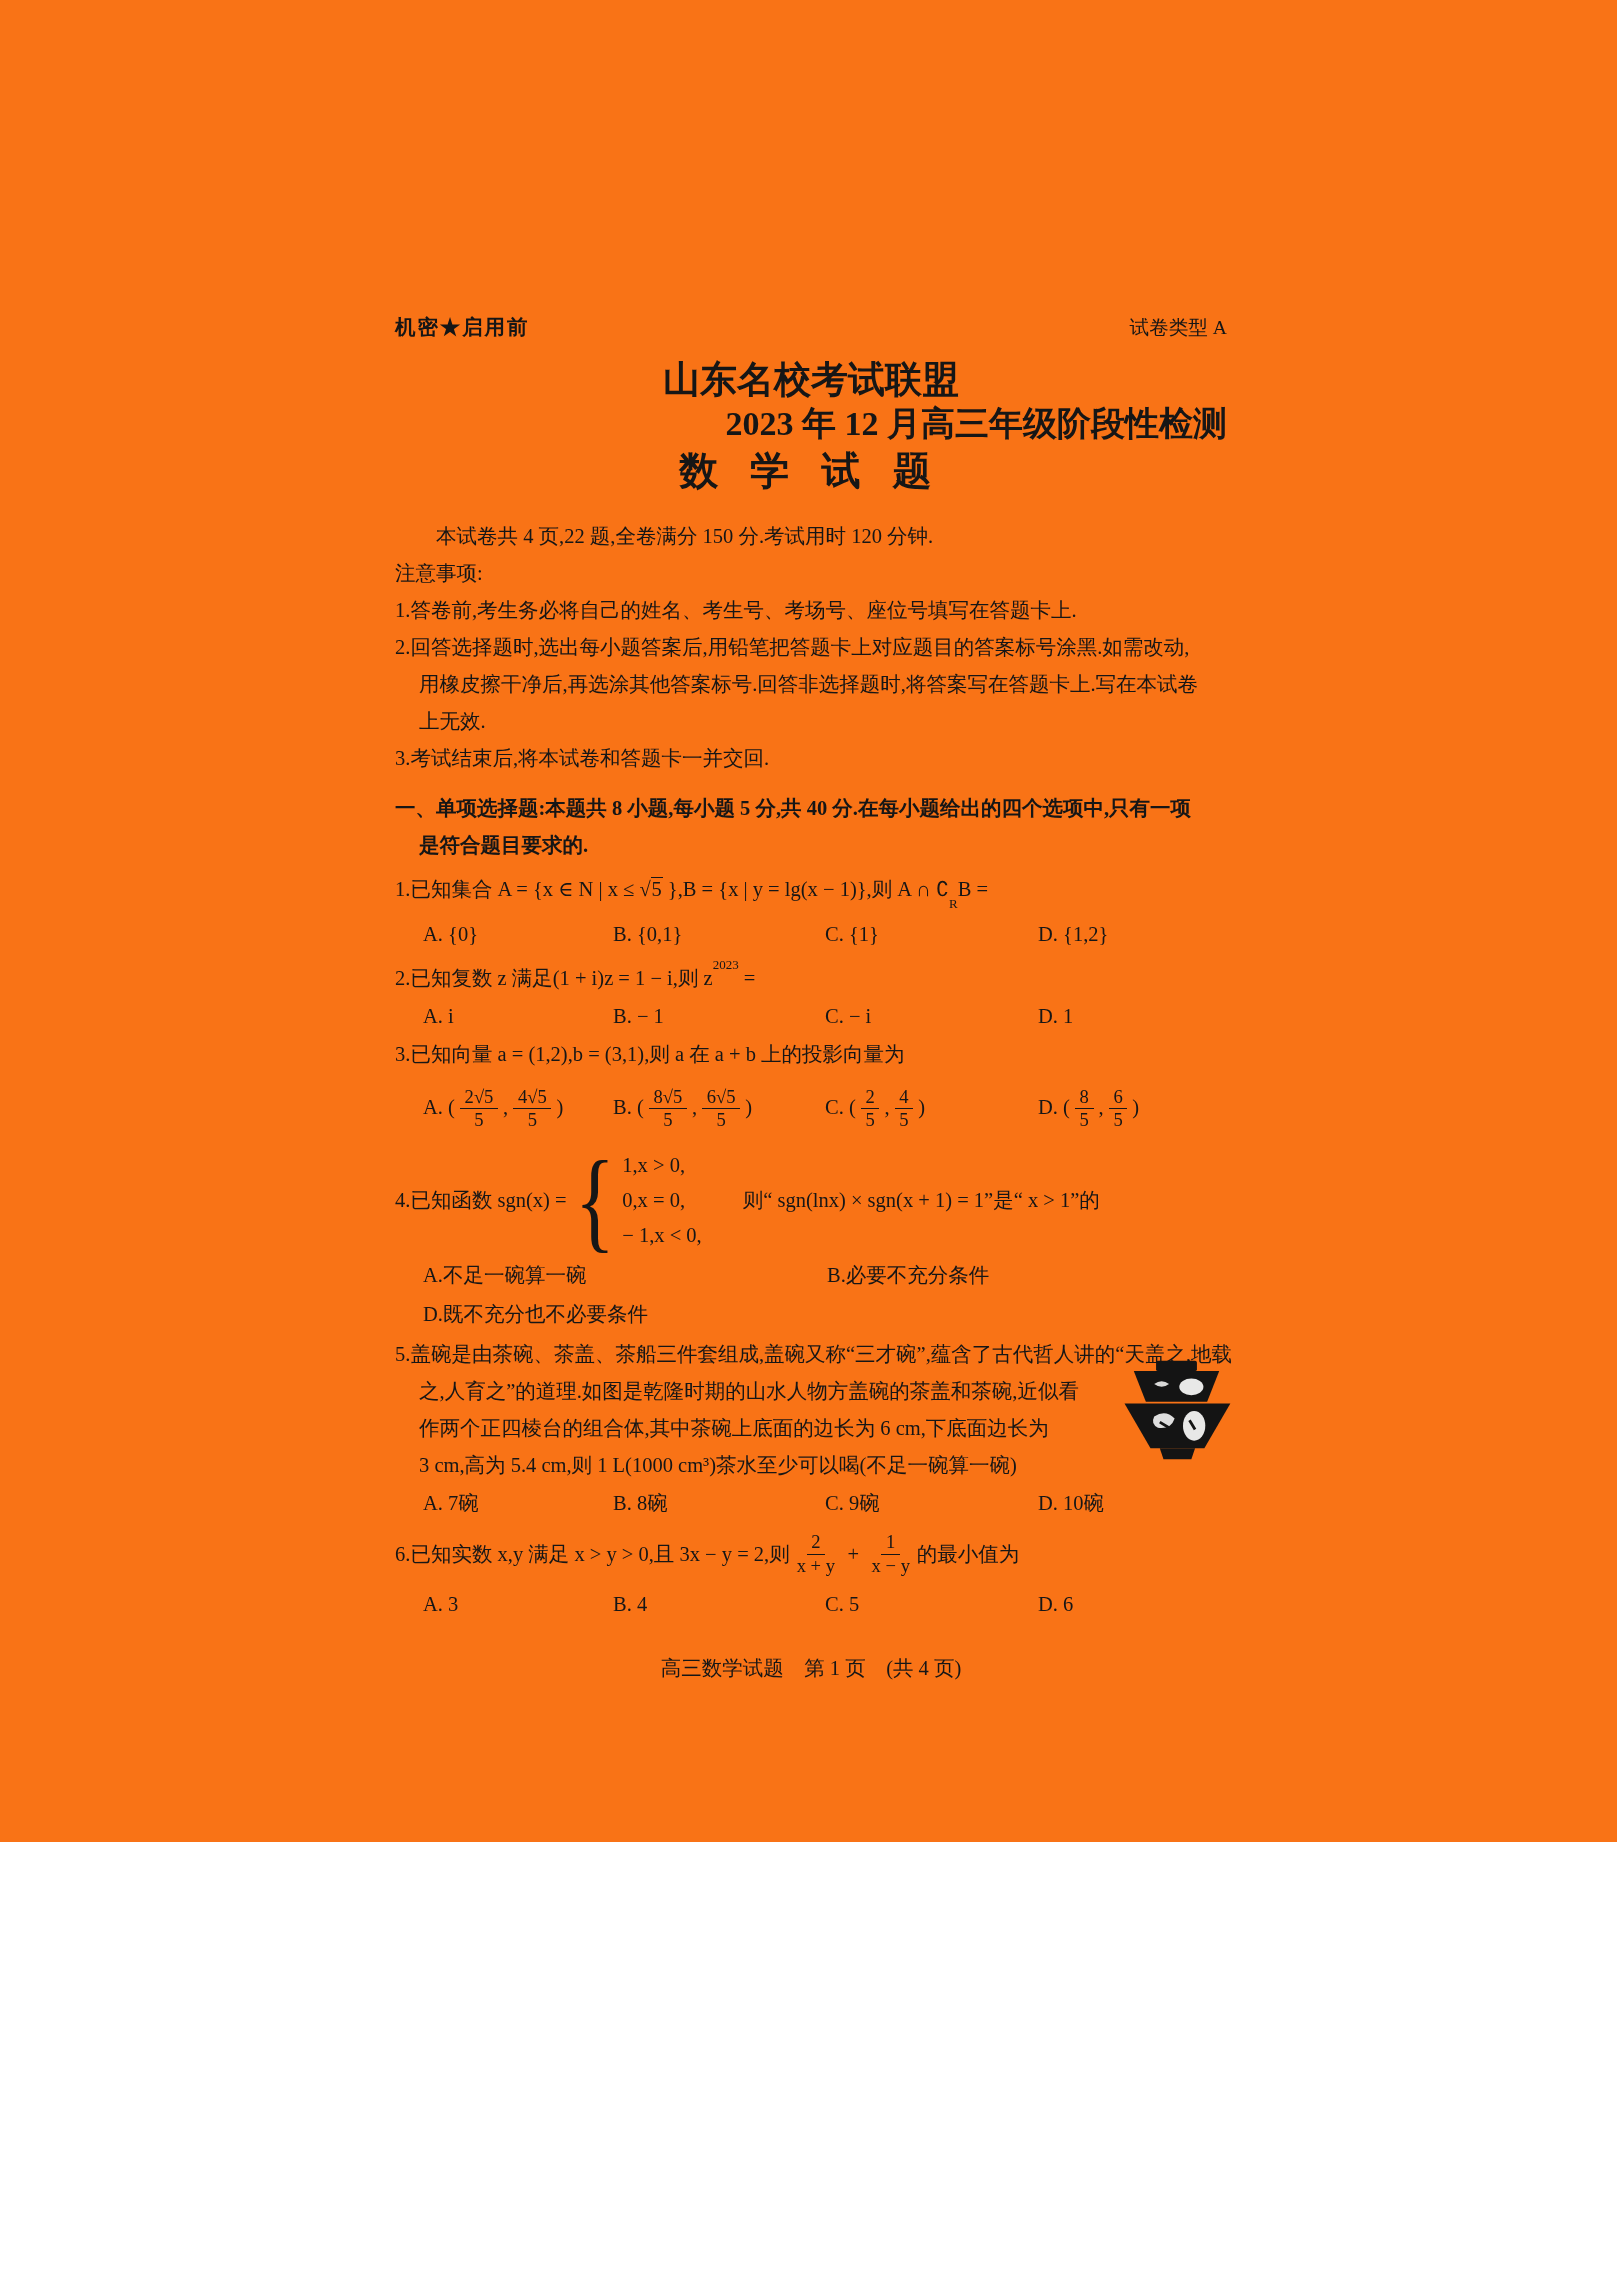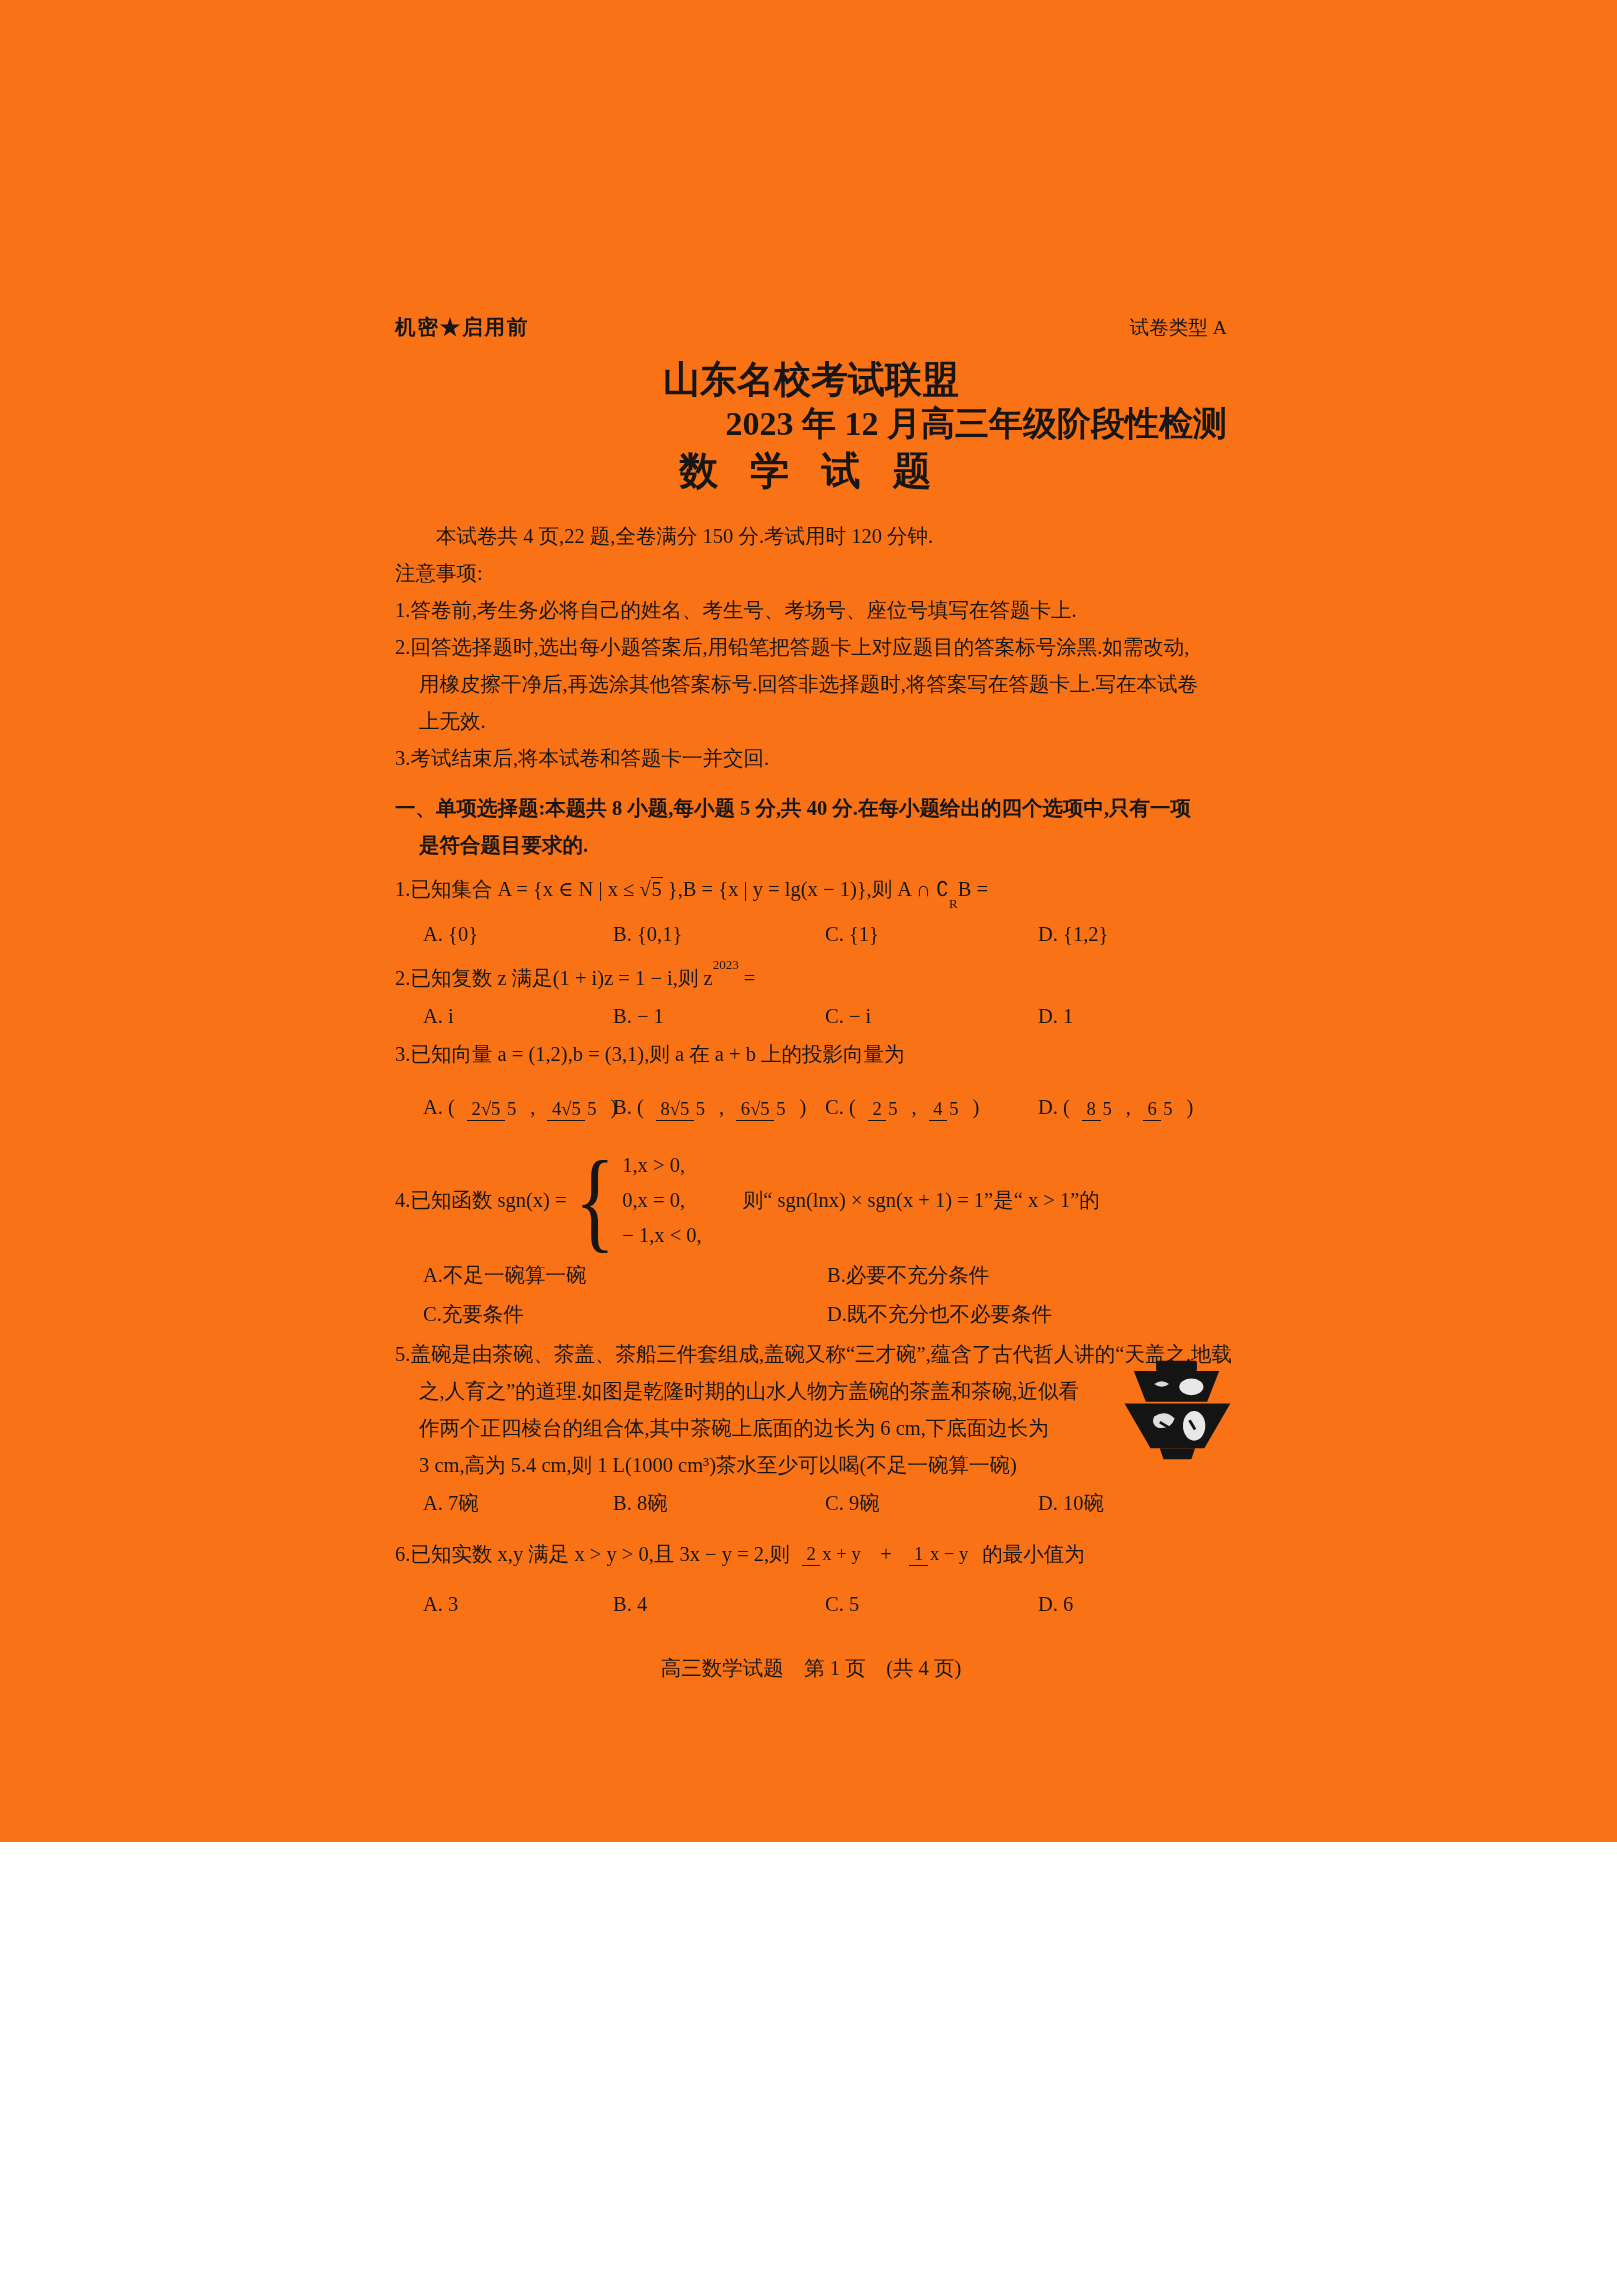--- a/index.html
+++ b/index.html
@@ -31,21 +31,21 @@
   .mt8{margin-top:7.5px;}
   .opts{display:flex;font-size:20.5px;line-height:39px;padding-left:28px;white-space:nowrap;}
   .o1{width:190px;}
   .o2{width:212px;}
   .o3{width:213px;}
   .o4{flex:1;}
   .w1{width:404px;}
   sup.e{font-size:13px;position:relative;top:-8.4px;letter-spacing:0;}
   sub.s{font-size:13px;position:relative;top:6.5px;}
   .rand{border-top:1.5px solid #161616;padding:0 0.9px;}
-  .frac{display:inline-flex;align-items:flex-start;vertical-align:middle;font-size:18.6px;line-height:1.2;margin:0 12px;}
+  .frac{display:inline-flex;flex-direction:column;align-items:center;vertical-align:middle;font-size:18.6px;line-height:1.2;margin:0 5px;}
   .frac .fn{border-bottom:1.5px solid #161616;padding:0 4.7px;}
   .frac .fd{padding:0 1.9px;}
   .optsfrac{display:flex;align-items:center;height:71px;font-size:20.5px;padding-left:28px;white-space:nowrap;}
   .q4row{display:flex;align-items:center;margin:3.7px 0;font-size:20.5px;white-space:nowrap;}
   .brace{font-size:112px;font-weight:200;line-height:103px;transform:scaleX(.75);margin-left:1.9px;}
   .cases{display:inline-flex;flex-direction:column;font-size:20.5px;line-height:35px;}
   .q4post{margin-left:41px;}
   .q5wrap{position:relative;margin-top:1.9px;}
   .bowl{position:absolute;left:720px;top:22.4px;}
   .q6row{display:flex;align-items:center;font-size:20.5px;height:62px;white-space:nowrap;}
@@ -152,21 +152,20 @@
         <span>0,x = 0,</span>
         <span>− 1,x &lt; 0,</span>
       </span>
       <span class="q4post">则“ sgn(lnx) × sgn(x + 1) = 1”是“ x &gt; 1”的</span>
     </div>
     <div class="opts">
       <span class="w1">A.不足一碗算一碗</span>
       <span class="o4">B.必要不充分条件</span>
     </div>
     <div class="opts">
-      <span class="w1">C.充要条件</span>
       <span class="o4">D.既不充分也不必要条件</span>
     </div>
 
     <div class="q5wrap">
       <div class="line">5.盖碗是由茶碗、茶盖、茶船三件套组成,盖碗又称“三才碗”,蕴含了古代哲人讲的“天盖之,地载</div>
       <div class="line ind">之,人育之”的道理.如图是乾隆时期的山水人物方盖碗的茶盖和茶碗,近似看</div>
       <div class="line ind">作两个正四棱台的组合体,其中茶碗上底面的边长为 6 cm,下底面边长为</div>
       <div class="line ind">3 cm,高为 5.4 cm,则 1 L(1000 cm³)茶水至少可以喝(不足一碗算一碗)</div>
       <svg class="bowl" width="123" height="104" viewBox="0 0 132 112">
         <rect x="44" y="2" width="44" height="11" rx="2" fill="#141414"></rect>

